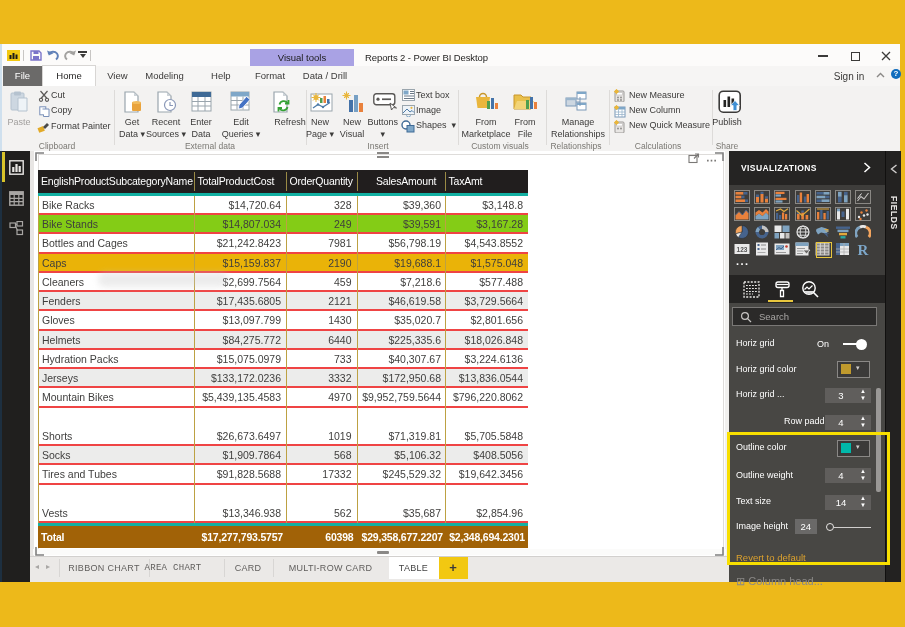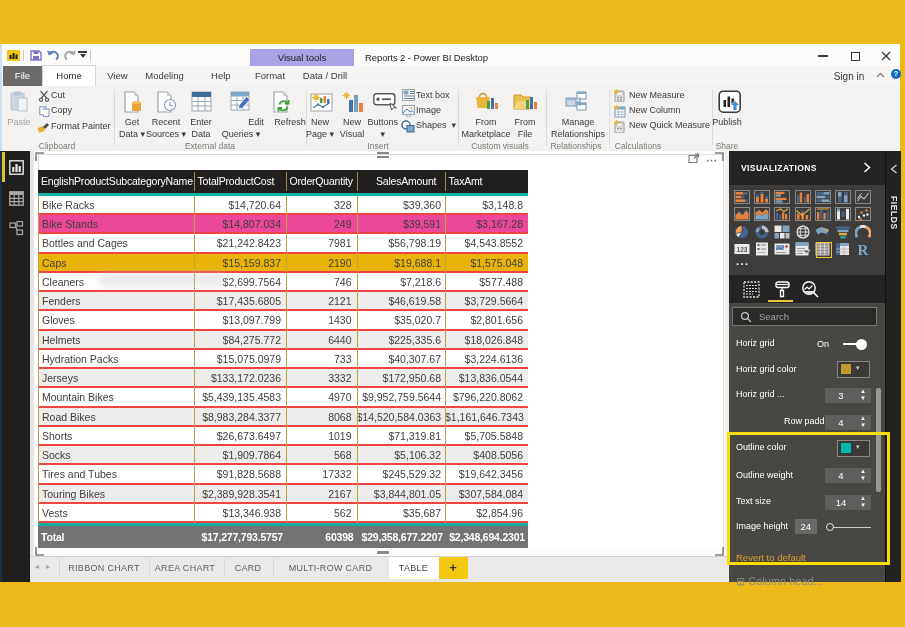--- a/index.html
+++ b/index.html
@@ -89,21 +89,21 @@
       <div class="rsep" style="left:303.5px"></div>
       <div class="rsep" style="left:456px"></div>
       <div class="rsep" style="left:544.3px"></div>
       <div class="rsep" style="left:607.3px"></div>
       <div class="rsep" style="left:709.7px"></div>
       <div class="rlabel" style="left:55px">Clipboard</div>
       <div class="rlabel" style="left:208px">External data</div>
       <div class="rlabel" style="left:376px">Insert</div>
       <div class="rlabel" style="left:498px">Custom visuals</div>
       <div class="rlabel" style="left:574px">Relationships</div>
-      <div class="rlabel" style="left:636px">Calculations</div>
+      <div class="rlabel" style="left:656px">Calculations</div>
       <div class="rlabel" style="left:725px">Share</div>
 
       <svg class="abs" style="left:8px;top:5px" width="20" height="22" viewBox="0 0 20 22">
           <rect x="1" y="2" width="13" height="17" rx="1" fill="#cdd7e1" stroke="#b5c2cf"></rect>
           <rect x="4" y="0.5" width="7" height="4" rx="1" fill="#b5c2cf"></rect>
           <path d="M8 7 h9 v13 h-9 z" fill="#eef3f7" stroke="#b5c2cf"></path>
         </svg>
       <div class="btxt" style="left:17px;top:31px;color:#a19f9d">Paste</div>
       <svg class="abs" style="left:36px;top:4px" width="12" height="12" viewBox="0 0 12 12">
           <path d="M2.5 1 L9 8.5 M9.5 1 L3 8.5" stroke="#5a5856" stroke-width="1.2"></path>
@@ -145,21 +145,21 @@
         </svg>
       <div class="btxt" style="left:199px;top:31px">Enter</div>
       <div class="btxt" style="left:199px;top:43px">Data</div>
 
       <svg class="abs" style="left:228px;top:5px" width="22" height="22" viewBox="0 0 22 22">
           <rect x="1" y="1" width="18" height="18" fill="#fff" stroke="#9aa5ad"></rect>
           <rect x="1" y="1" width="18" height="4.5" fill="#7fa7c8"></rect>
           <path d="M1 9.5 h18 M1 14 h18 M7 5.5 v13 M13 5.5 v13" stroke="#9aa5ad" fill="none"></path>
           <path d="M9 14 L16.5 5.5 L20 8.5 L12.5 17 L8.5 18 Z" fill="#4472c4" stroke="#fff" stroke-width="0.8"></path>
         </svg>
-      <div class="btxt" style="left:254px;top:31px">Edit</div>
+      <div class="btxt" style="left:239px;top:31px">Edit</div>
       <div class="btxt" style="left:239px;top:43px">Queries ▾</div>
 
       <svg class="abs" style="left:271px;top:5px" width="19" height="22" viewBox="0 0 19 22">
           <path d="M1 1 h9 l4 4 v16 h-13 z" fill="#fff" stroke="#9aa5ad" stroke-width="1.2"></path>
           <path d="M10 1 l4 4 h-4 z" fill="#cdd3d8"></path>
           <path d="M6.5 13.5 a4.5 4.5 0 0 1 8 -1.5" fill="none" stroke="#35a135" stroke-width="1.8"></path>
           <path d="M15.5 9 v3.5 h-3.5" fill="none" stroke="#35a135" stroke-width="1.8"></path>
           <path d="M14.5 16 a4.5 4.5 0 0 1 -8 1.5" fill="none" stroke="#35a135" stroke-width="1.8"></path>
           <path d="M5.5 20.5 v-3.5 h3.5" fill="none" stroke="#35a135" stroke-width="1.8"></path>
         </svg>
@@ -344,21 +344,21 @@
         </div>
         <div style="height:3px;background:#12b0a2"></div>
         <div id="tbody" style="position:relative;">
           <div class="tr" style="top:0.0px">
               <span class="c1">Bike Racks</span>
               <span class="c2">$14,720.64</span>
               <span class="c3">328</span>
               <span class="c4">$39,360</span>
               <span class="c5">$3,148.8</span>
             </div>
-          <div class="tr" style="top:19.23px;background:#ec4899">
+          <div class="tr" style="top:19.23px;background:#84cc16">
               <span class="c1">Bike Stands</span>
               <span class="c2">$14,807.034</span>
               <span class="c3">249</span>
               <span class="c4">$39,591</span>
               <span class="c5">$3,167.28</span>
             </div>
           <div class="tr" style="top:38.47px">
               <span class="c1">Bottles and Cages</span>
               <span class="c2">$21,242.8423</span>
               <span class="c3">7981</span>
@@ -368,21 +368,21 @@
           <div class="tr" style="top:57.7px;background:#eab308">
               <span class="c1">Caps</span>
               <span class="c2">$15,159.837</span>
               <span class="c3">2190</span>
               <span class="c4">$19,688.1</span>
               <span class="c5">$1,575.048</span>
             </div>
           <div class="tr" style="top:76.94px">
               <span class="c1">Cleaners</span>
               <span class="c2">$2,699.7564</span>
-              <span class="c3">746</span>
+              <span class="c3">459</span>
               <span class="c4">$7,218.6</span>
               <span class="c5">$577.488</span>
             </div>
           <div class="tr" style="top:96.17px;background:#ececeb">
               <span class="c1">Fenders</span>
               <span class="c2">$17,435.6805</span>
               <span class="c3">2121</span>
               <span class="c4">$46,619.58</span>
               <span class="c5">$3,729.5664</span>
             </div>
@@ -414,90 +414,76 @@
               <span class="c4">$172,950.68</span>
               <span class="c5">$13,836.0544</span>
             </div>
           <div class="tr" style="top:192.35px">
               <span class="c1">Mountain Bikes</span>
               <span class="c2">$5,439,135.4583</span>
               <span class="c3">4970</span>
               <span class="c4">$9,952,759.5644</span>
               <span class="c5">$796,220.8062</span>
             </div>
-          <div class="tr" style="top:211.58px;background:#ececeb">
-              <span class="c1">Road Bikes</span>
-              <span class="c2">$8,983,284.3377</span>
-              <span class="c3">8068</span>
-              <span class="c4">$14,520,584.0363</span>
-              <span class="c5">$1,161,646.7343</span>
-            </div>
           <div class="tr" style="top:230.82px">
               <span class="c1">Shorts</span>
               <span class="c2">$26,673.6497</span>
               <span class="c3">1019</span>
               <span class="c4">$71,319.81</span>
               <span class="c5">$5,705.5848</span>
             </div>
           <div class="tr" style="top:250.06px;background:#ececeb">
               <span class="c1">Socks</span>
               <span class="c2">$1,909.7864</span>
               <span class="c3">568</span>
               <span class="c4">$5,106.32</span>
               <span class="c5">$408.5056</span>
             </div>
           <div class="tr" style="top:269.29px">
               <span class="c1">Tires and Tubes</span>
               <span class="c2">$91,828.5688</span>
               <span class="c3">17332</span>
               <span class="c4">$245,529.32</span>
               <span class="c5">$19,642.3456</span>
-            </div>
-          <div class="tr" style="top:288.52px;background:#ececeb">
-              <span class="c1">Touring Bikes</span>
-              <span class="c2">$2,389,928.3541</span>
-              <span class="c3">2167</span>
-              <span class="c4">$3,844,801.05</span>
-              <span class="c5">$307,584.084</span>
             </div>
           <div class="tr" style="top:307.76px">
               <span class="c1">Vests</span>
               <span class="c2">$13,346.938</span>
               <span class="c3">562</span>
               <span class="c4">$35,687</span>
               <span class="c5">$2,854.96</span>
             </div>
           <div class="abs" style="left:0;top:0;width:1.2px;height:327px;background:#bda142"></div>
           <div class="abs" style="left:156.5px;top:0;width:1.2px;height:327px;background:#bda142"></div>
           <div class="abs" style="left:248.5px;top:0;width:1.2px;height:327px;background:#bda142"></div>
           <div class="abs" style="left:319px;top:0;width:1.2px;height:327px;background:#bda142"></div>
           <div class="abs" style="left:407.5px;top:0;width:1.2px;height:327px;background:#bda142"></div>
           <div class="abs" style="left:60px;top:76px;width:130px;height:15px;background:#c9c9c9;border-radius:7px;filter:blur(3px);opacity:0.35"></div>
         </div>
         <div style="height:3px;background:#12b0a2"></div>
-        <div style="position:relative;height:22px;background:#737373;font-size:10.5px;font-weight:bold;color:#fff;white-space:nowrap;letter-spacing:-0.2px;">
+        <div style="position:relative;height:22px;background:#a16207;font-size:10.5px;font-weight:bold;color:#fff;white-space:nowrap;letter-spacing:-0.2px;">
           <div class="abs" style="left:3.5px;top:4.5px;">Total</div>
           <div class="abs" style="left:156.5px;top:4.5px;width:89px;text-align:right;">$17,277,793.5757</div>
           <div class="abs" style="left:248.5px;top:4.5px;width:67.5px;text-align:right;">60398</div>
           <div class="abs" style="left:319px;top:4.5px;width:86.5px;text-align:right;">$29,358,677.2207</div>
           <div class="abs" style="left:407.5px;top:4.5px;width:80px;text-align:right;">$2,348,694.2301</div>
         </div>
       </div>
 
       <div class="abs" style="left:0;top:405px;width:699px;height:26px;background:#ebe9e7;border-top:1px solid #d2d0ce;box-sizing:border-box;">
         <div class="abs" style="left:5px;top:5px;color:#a8a6a4;font-size:8px;">◂</div>
         <div class="abs" style="left:16px;top:5px;color:#a8a6a4;font-size:8px;">▸</div>
         <div class="abs" style="left:29px;top:2px;width:1px;height:18px;background:#d8d6d4"></div>
         <div class="abs" style="left:119.4px;top:2px;width:1px;height:18px;background:#d8d6d4"></div>
         <div class="abs" style="left:193.8px;top:2px;width:1px;height:18px;background:#d8d6d4"></div>
         <div class="abs" style="left:242.7px;top:2px;width:1px;height:18px;background:#d8d6d4"></div>
         <div class="abs" style="left:358.6px;top:0;width:50.4px;height:22px;background:#fff;"></div>
         <div class="abs" style="left:409px;top:0;width:28.5px;height:22px;background:#f2c811;"></div>
         <div class="abs" style="left:74px;top:6px;font-size:9px;color:#605e5c;transform:translateX(-50%);letter-spacing:0.3px;">RIBBON CHART</div>
-        <div class="abs" style="left:155px;top:6px;font-size:9px;color:#605e5c;transform:translateX(-50%);letter-spacing:0.3px;">AREA CHART</div>
+        <div class="abs" style="left:143px;top:6px;font-size:9px;color:#605e5c;transform:translateX(-50%);letter-spacing:0.3px;font-family:Liberation Mono, monospace;">AREA CHART</div>
         <div class="abs" style="left:218px;top:6px;font-size:9px;color:#605e5c;transform:translateX(-50%);letter-spacing:0.3px;">CARD</div>
         <div class="abs" style="left:300.5px;top:6px;font-size:9px;color:#605e5c;transform:translateX(-50%);letter-spacing:0.3px;">MULTI-ROW CARD</div>
         <div class="abs" style="left:383.5px;top:6px;font-size:9px;color:#444;transform:translateX(-50%);letter-spacing:0.3px;">TABLE</div>
         <div class="abs" style="left:423px;top:3px;font-size:13px;font-weight:bold;color:#3b3a39;transform:translateX(-50%);">+</div>
       </div>
     </div>
     <div id="panel">
       <div class="abs" style="left:0;top:0;width:156px;height:34px;background:#252423"></div>
       <div class="abs" style="left:12px;top:12px;font-size:8.5px;font-weight:bold;color:#fff;letter-spacing:0.4px;">VISUALIZATIONS</div>
       <svg class="abs" style="left:134px;top:11px" width="8" height="11" viewBox="0 0 8 11">

